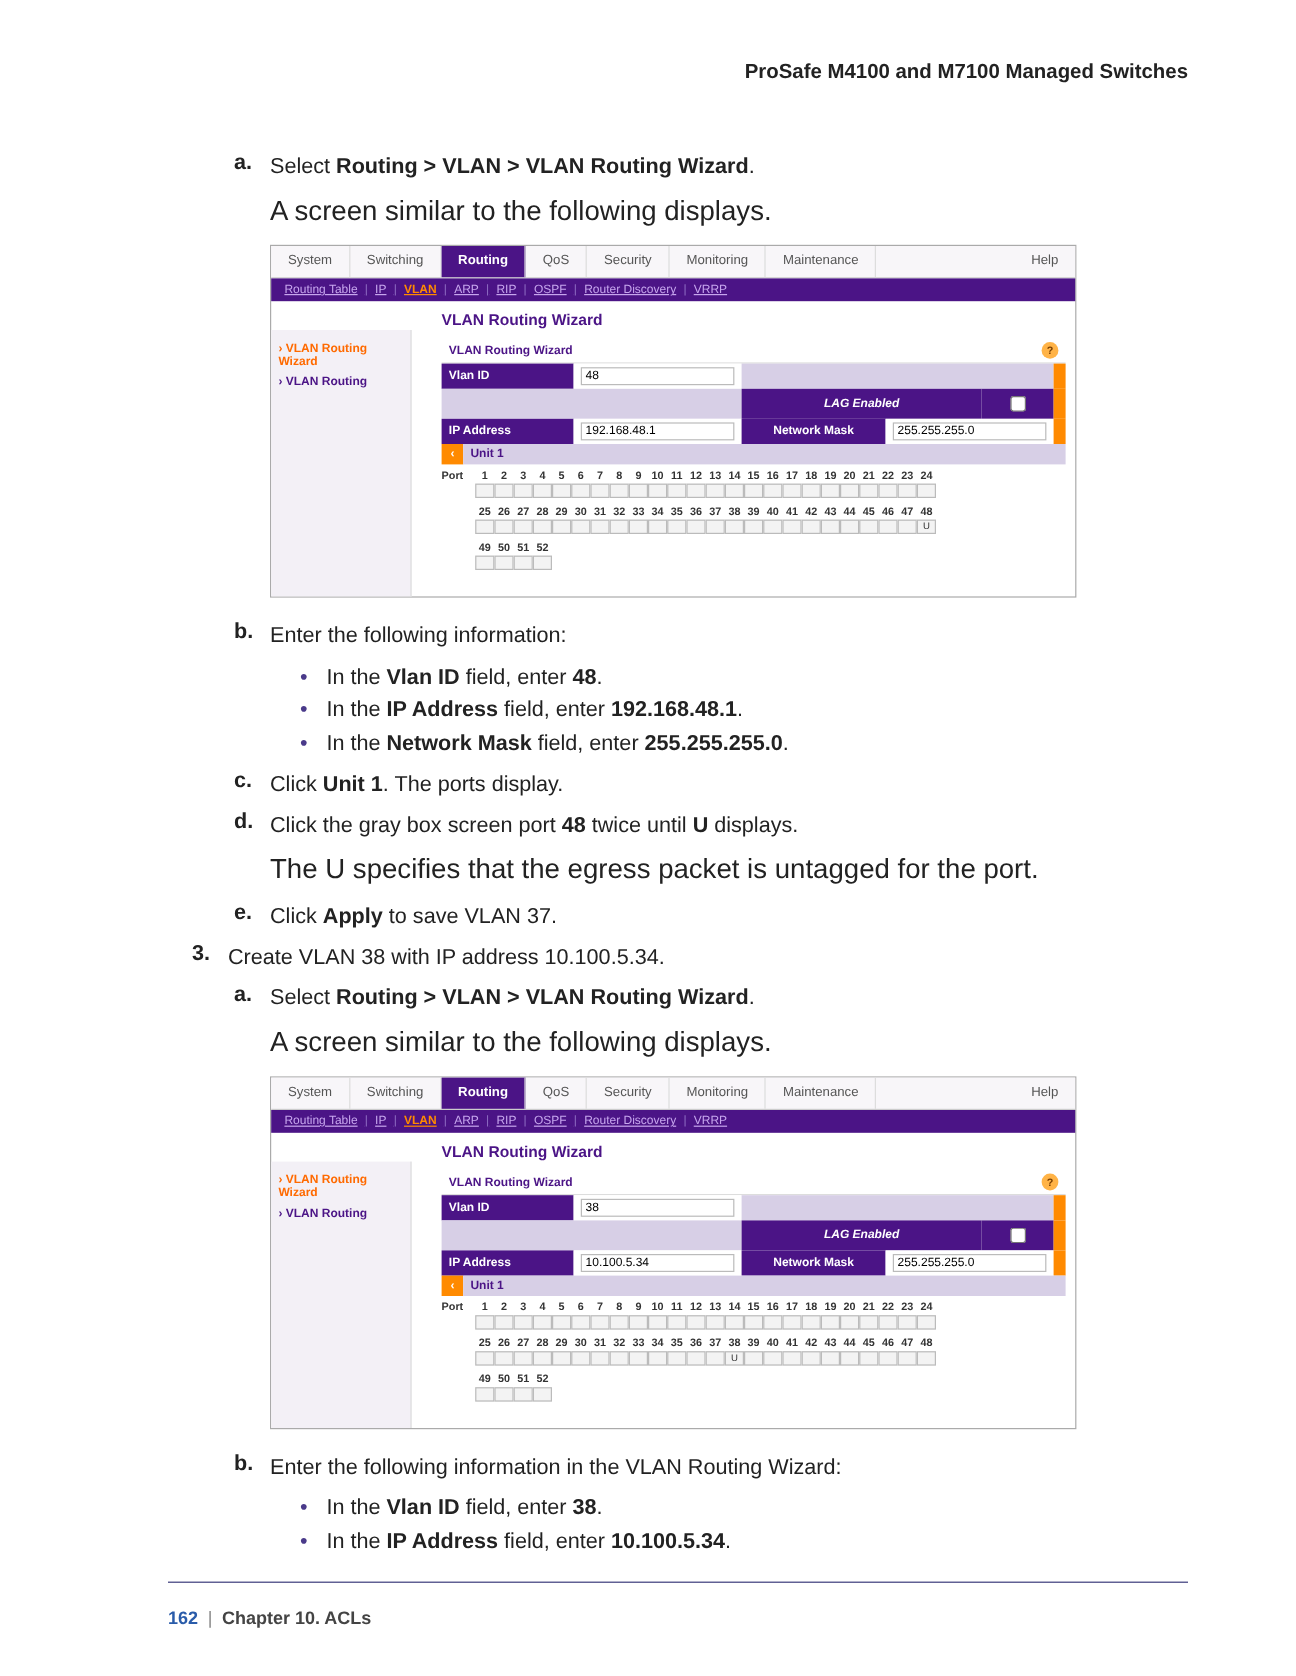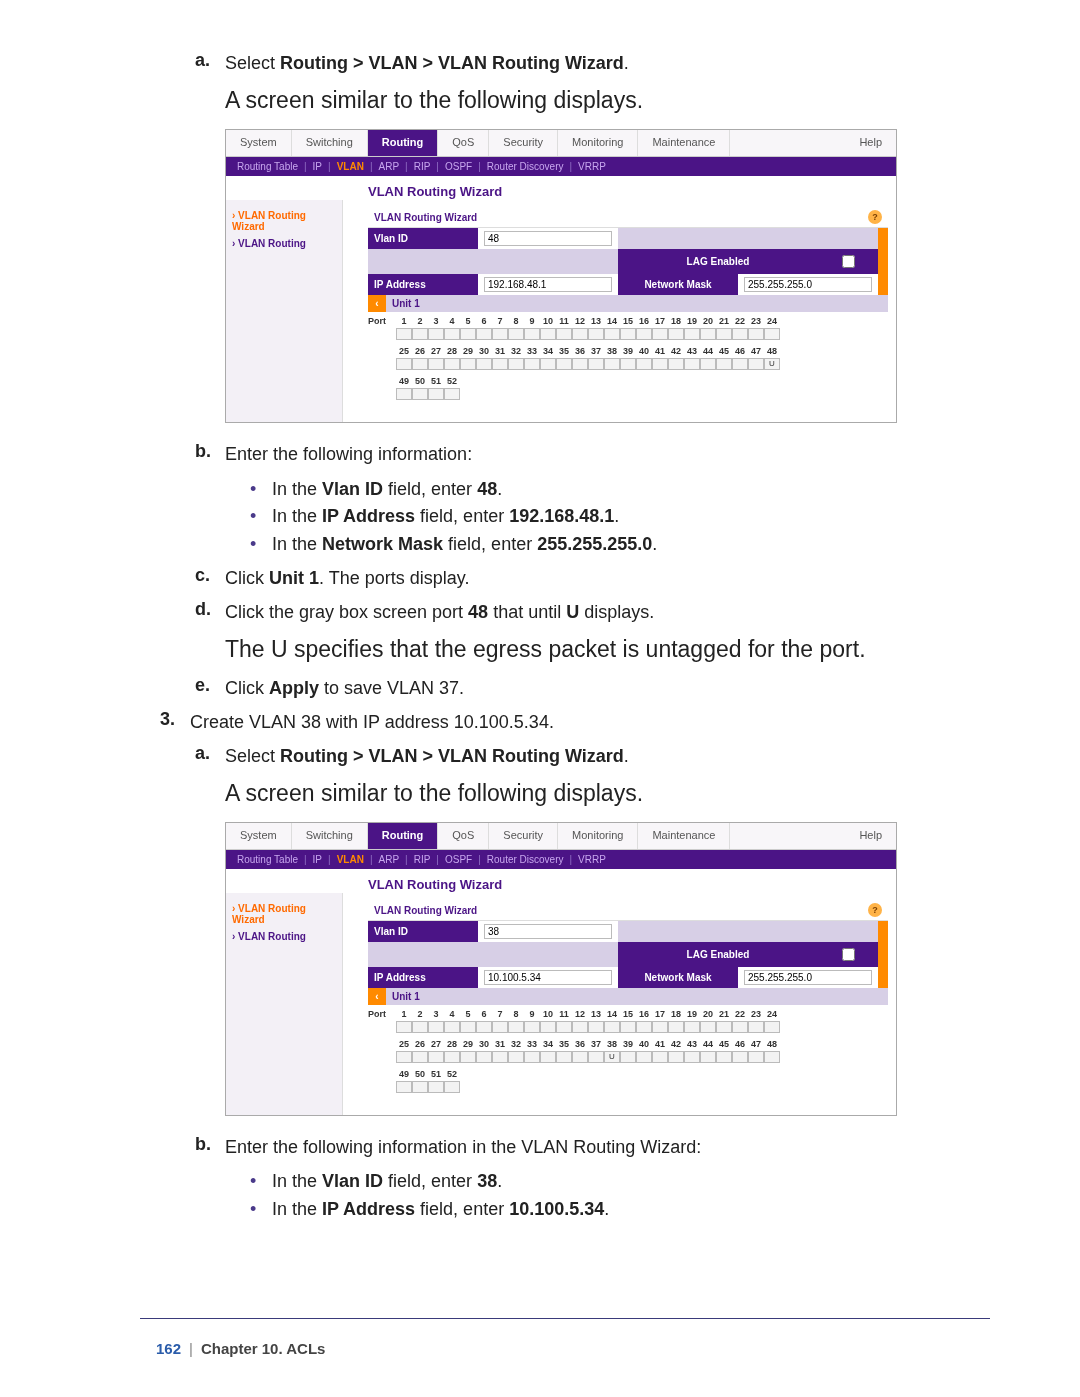--- a/index.html
+++ b/index.html
@@ -92,21 +92,21 @@
   .tabs-main .tab.help {
     margin-left: auto;
     border-right: none;
   }
   .subtabs {
     background: #4b1486;
     padding: 4px 8px;
     color: #c7a6ee;
     font-size: 10px;
   }
-  .subtabs span { margin: 0 3px; cursor: pointer; }
+  .subtabs span { margin: 0 3px; cursor: pointer; text-decoration: underline; }
   .subtabs span.sep { color: #906fc4; margin: 0 3px; }
   .subtabs span.active { color: #ff8a00; font-weight: bold; }
   .shot-body { display: flex; }
   .sidebar {
     width: 115px;
     background: #f3f0f6;
     padding: 10px 6px;
     font-size: 10px;
     border-right: 1px solid #ddd;
     min-height: 190px;
@@ -168,20 +168,21 @@
     font-size: 10px;
     padding: 1px 3px;
     box-sizing: border-box;
   }
   .cell.lag-label {
     background: #4b1486;
     color: #fff;
     font-weight: bold;
     flex: 1;
     justify-content: center;
+    font-style: italic;
   }
   .cell.lag-check {
     background: #4b1486;
     width: 60px;
     justify-content: center;
   }
   .lag-check input { accent-color: #fff; }
   .cell.end { background: #ff8a00; width: 10px; padding: 0; }
   .cell.spacer { background: #d7cfe6; flex: 1; }
   .unit-row {
@@ -231,38 +232,38 @@
   }
   .port-line.boxes .port-prefix { width: 28px; }
   .port-line.boxes { margin-bottom: 6px; }
 
   .footer {
     position: absolute;
     bottom: 40px;
     left: 140px;
     font-size: 15px;
     color: #444;
-    margin-left: 16px;
   }
   .footer .pn-foot { color: #2a5caa; font-weight: bold; margin-right: 6px; }
   .footer .sep { margin: 0 8px 0 2px; color: #888; }
   .footer .chap { font-weight: bold; }
   hr.foot-rule {
     position: absolute;
     bottom: 70px;
     left: 140px;
     right: 90px;
     border: none;
     border-top: 1px solid #3a3a7a;
   }
 </style>
 </head>
 <body>
 
 <div class="page">
+  <div class="header">ProSafe M4100 and M7100 Managed Switches</div>
 
   <div class="step step-indent-2">
     <div class="marker">a.</div>
     <div class="step-body">
       <span>Select </span><span class="bold">Routing &gt; VLAN &gt; VLAN Routing Wizard</span><span>.</span>
     </div>
   </div>
   <div class="sub-line">A screen similar to the following displays.</div>
 
   <div class="shot" id="shot1">
@@ -472,21 +473,21 @@
   <div class="step step-indent-2">
     <div class="marker">c.</div>
     <div class="step-body">
       <span>Click </span><span class="bold">Unit 1</span><span>. The ports display.</span>
     </div>
   </div>
 
   <div class="step step-indent-2">
     <div class="marker">d.</div>
     <div class="step-body">
-      <span>Click the gray box screen port </span><span class="bold">48</span><span> that until </span><span class="bold">U</span><span> displays.</span>
+      <span>Click the gray box screen port </span><span class="bold">48</span><span> twice until </span><span class="bold">U</span><span> displays.</span>
     </div>
   </div>
   <div class="sub-line">The U specifies that the egress packet is untagged for the port.</div>
 
   <div class="step step-indent-2">
     <div class="marker">e.</div>
     <div class="step-body">
       <span>Click </span><span class="bold">Apply</span><span> to save VLAN 37.</span>
     </div>
   </div>

